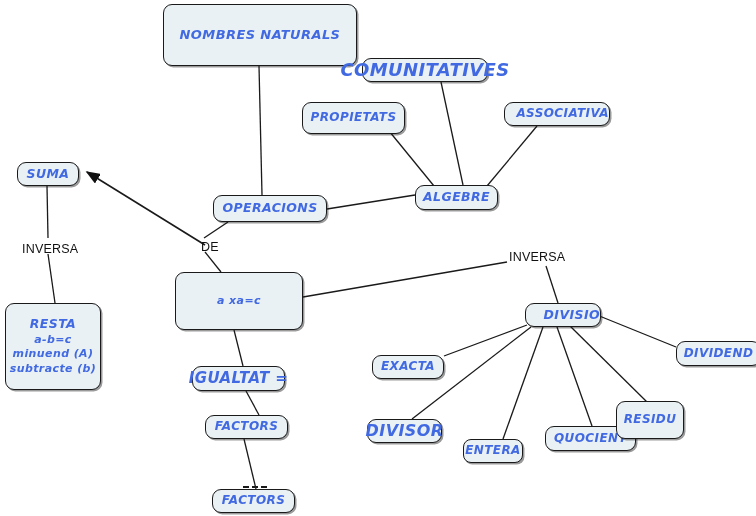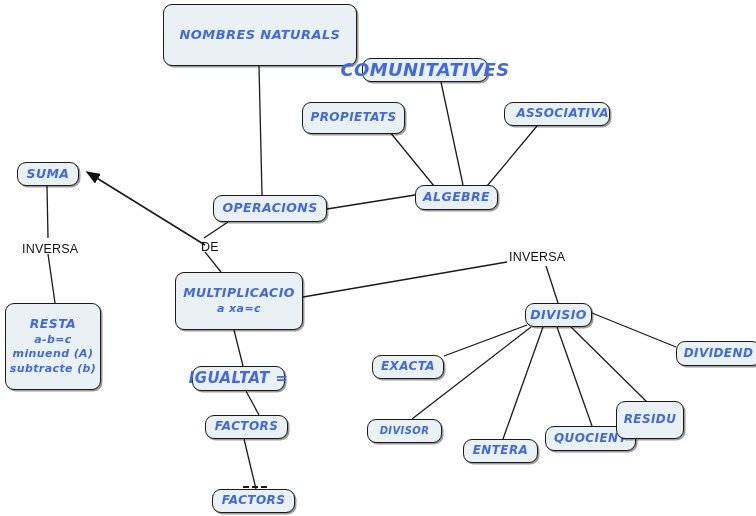--- a/index.html
+++ b/index.html
@@ -122,42 +122,41 @@
       <div class="node" style="left: 17px; top: 162px; width: 62px; height: 24px; font-size: 12.5px;">
         <span class="line">SUMA</span>
       </div>
       <div class="node" style="left: 5px; top: 303px; width: 96px; height: 87px; font-size: 12.5px;">
         <span class="line">RESTA</span>
         <span class="line sub">a-b=c</span>
         <span class="line sub">minuend (A)</span>
         <span class="line sub">subtracte (b)</span>
       </div>
       <div class="node" style="left: 175px; top: 272px; width: 128px; height: 58px; font-size: 12.5px;">
-        <span class="line">MULTIPLICACIO</span>
         <span class="line sub">a xa=c</span>
       </div>
-      <div class="node" style="left: 525px; top: 303px; width: 67px; height: 24px; font-size: 12.5px;">
+      <div class="node" style="left: 525px; top: 303px; width: 76px; height: 24px; font-size: 12.5px; align-items: flex-end;">
         <span class="line">DIVISIO</span>
       </div>
       <div class="node" style="left: 192px; top: 366px; width: 93px; height: 25px; font-size: 15px;">
         <span class="line">IGUALTAT =</span>
       </div>
       <div class="node" style="left: 205px; top: 415px; width: 83px; height: 24px; font-size: 12px;">
         <span class="line">FACTORS</span>
       </div>
       <div class="node" style="left: 212px; top: 489px; width: 83px; height: 24px; font-size: 12px;">
         <span class="line">FACTORS</span>
       </div>
       <div class="node" style="left: 372px; top: 355px; width: 72px; height: 24px; font-size: 12px; border-radius: 9px;">
         <span class="line">EXACTA</span>
       </div>
-      <div class="node" style="left: 367px; top: 419px; width: 75px; height: 24px; font-size: 10px;">
+      <div class="node" style="left: 367px; top: 419px; width: 75px; height: 24px; font-size: 16px;">
         <span class="line">DIVISOR</span>
       </div>
-      <div class="node" style="left: 463px; top: 439px; width: 75px; height: 24px; font-size: 12px;">
+      <div class="node" style="left: 463px; top: 439px; width: 60px; height: 24px; font-size: 12px; border-radius: 8px;">
         <span class="line">ENTERA</span>
       </div>
       <div class="node" style="left: 545px; top: 426px; width: 91px; height: 25px; font-size: 12px;">
         <span class="line">QUOCIENT</span>
       </div>
       <div class="node" style="left: 616px; top: 401px; width: 68px; height: 38px; font-size: 12px;">
         <span class="line">RESIDU</span>
       </div>
       <div class="node" style="left: 676px; top: 341px; width: 85px; height: 25px; font-size: 12px;">
         <span class="line">DIVIDEND</span>

